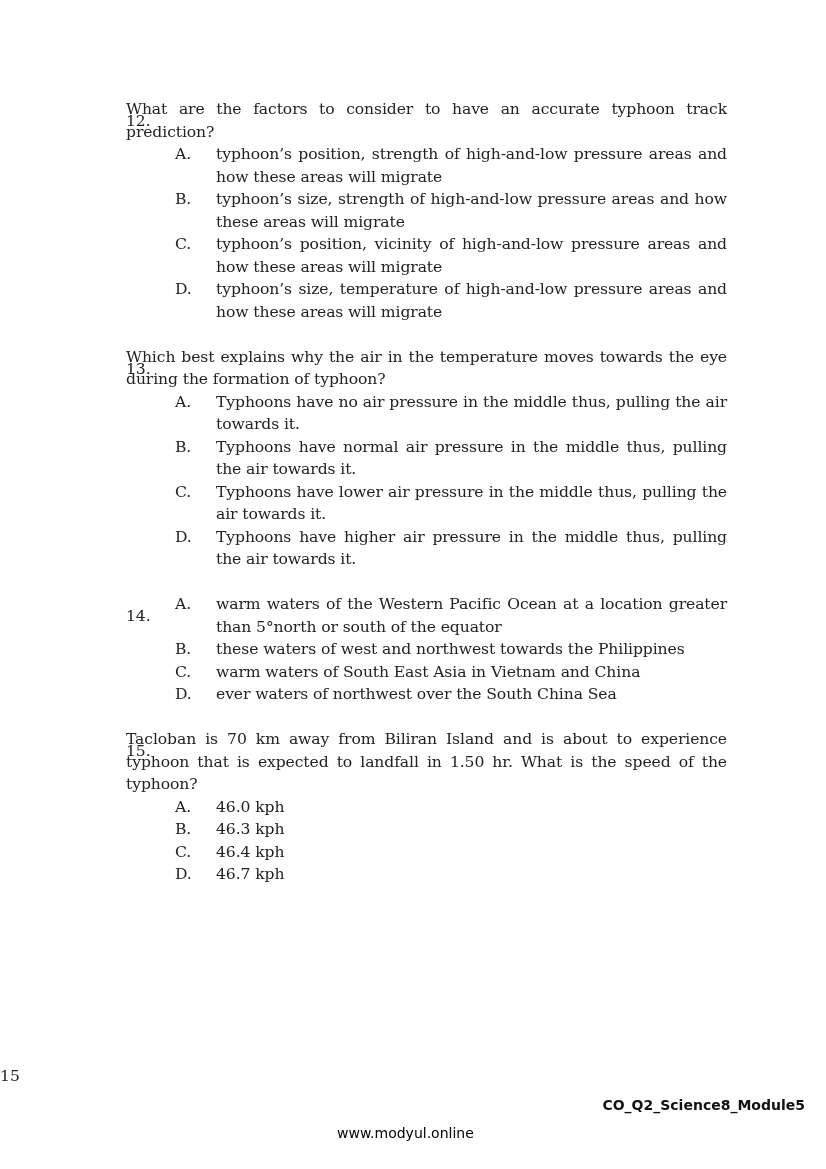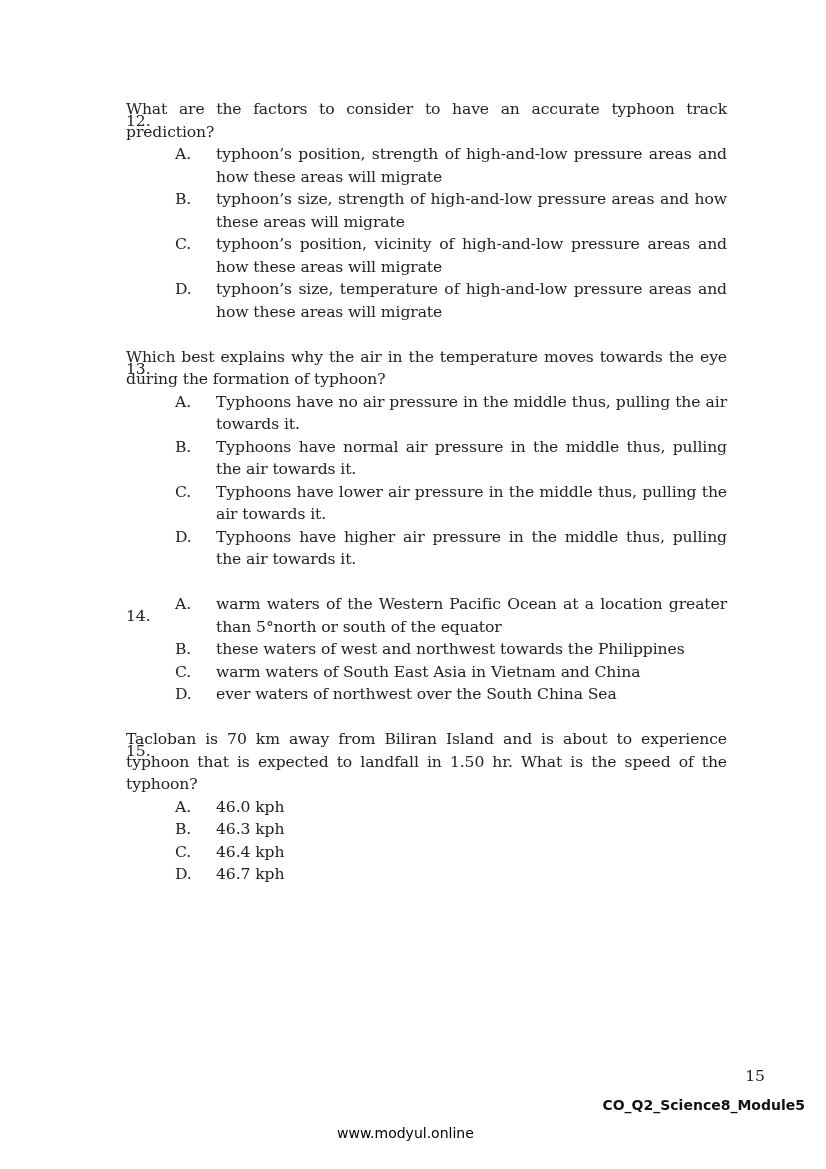--- a/index.html
+++ b/index.html
@@ -13,21 +13,21 @@
       font-size: 15.6px; line-height: 22.5px; letter-spacing: -0.1px;
     }
     .question { position: relative; margin-bottom: 22.5px; }
     .q-num { position: absolute; left: 0; top: 12px; width: 31px; }
     .q-text { text-align: justify; text-align-last: left; }
     .options { margin-left: 49px; }
     .option { position: relative; }
     .opt-letter { position: absolute; left: 0; top: 0; width: 25px; }
     .opt-text { margin-left: 41px; text-align: justify; text-align-last: left; }
     .page-number {
-      position: absolute; left: 0; width: 765px; top: 1067px; text-align: right;
+      position: absolute; left: 0; width: 765px; top: 1067px; text-align: left;
       font-size: 15.6px; color: #222;
     }
     .module-code {
       position: absolute; right: 21px; top: 1097px;
       font-family: "DejaVu Sans", "Liberation Sans", sans-serif; font-weight: bold; font-size: 14px; color: #111;
     }
     .watermark {
       position: absolute; left: 337px; top: 1125px;
       font-family: "DejaVu Sans", "Liberation Sans", sans-serif; font-size: 14px; color: #000000;
     }

